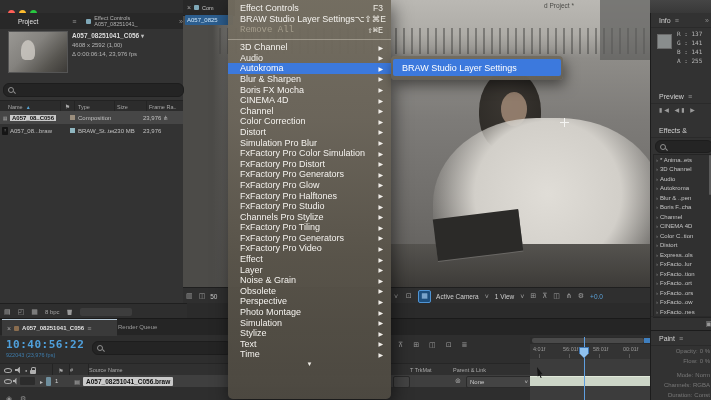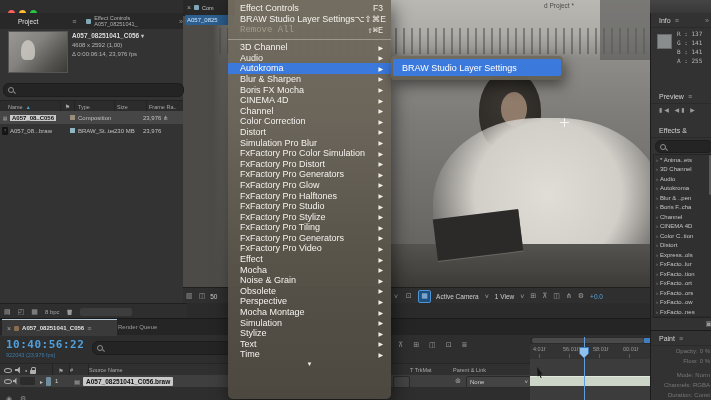--- a/index.html
+++ b/index.html
@@ -601,57 +601,57 @@
         </div>
         <div class="m-item">
           <span>FxFactory Pro Halftones</span>
           <span class="arr">▶</span>
         </div>
         <div class="m-item">
           <span>FxFactory Pro Studio</span>
           <span class="arr">▶</span>
         </div>
         <div class="m-item">
-          <span>FxFactory Pro Stylize</span>
+          <span>Channels Pro Stylize</span>
           <span class="arr">▶</span>
         </div>
         <div class="m-item">
           <span>FxFactory Pro Tiling</span>
           <span class="arr">▶</span>
         </div>
         <div class="m-item">
           <span>FxFactory Pro Generators</span>
           <span class="arr">▶</span>
         </div>
         <div class="m-item">
           <span>FxFactory Pro Video</span>
           <span class="arr">▶</span>
         </div>
         <div class="m-item">
           <span>Effect</span>
           <span class="arr">▶</span>
         </div>
         <div class="m-item">
-          <span>Mocha</span>
+          <span>Layer</span>
           <span class="arr">▶</span>
         </div>
         <div class="m-item">
           <span>Noise &amp; Grain</span>
           <span class="arr">▶</span>
         </div>
         <div class="m-item">
           <span>Obsolete</span>
           <span class="arr">▶</span>
         </div>
         <div class="m-item">
           <span>Perspective</span>
           <span class="arr">▶</span>
         </div>
         <div class="m-item">
-          <span>Mocha Montage</span>
+          <span>Photo Montage</span>
           <span class="arr">▶</span>
         </div>
         <div class="m-item">
           <span>Simulation</span>
           <span class="arr">▶</span>
         </div>
         <div class="m-item">
           <span>Stylize</span>
           <span class="arr">▶</span>
         </div>

